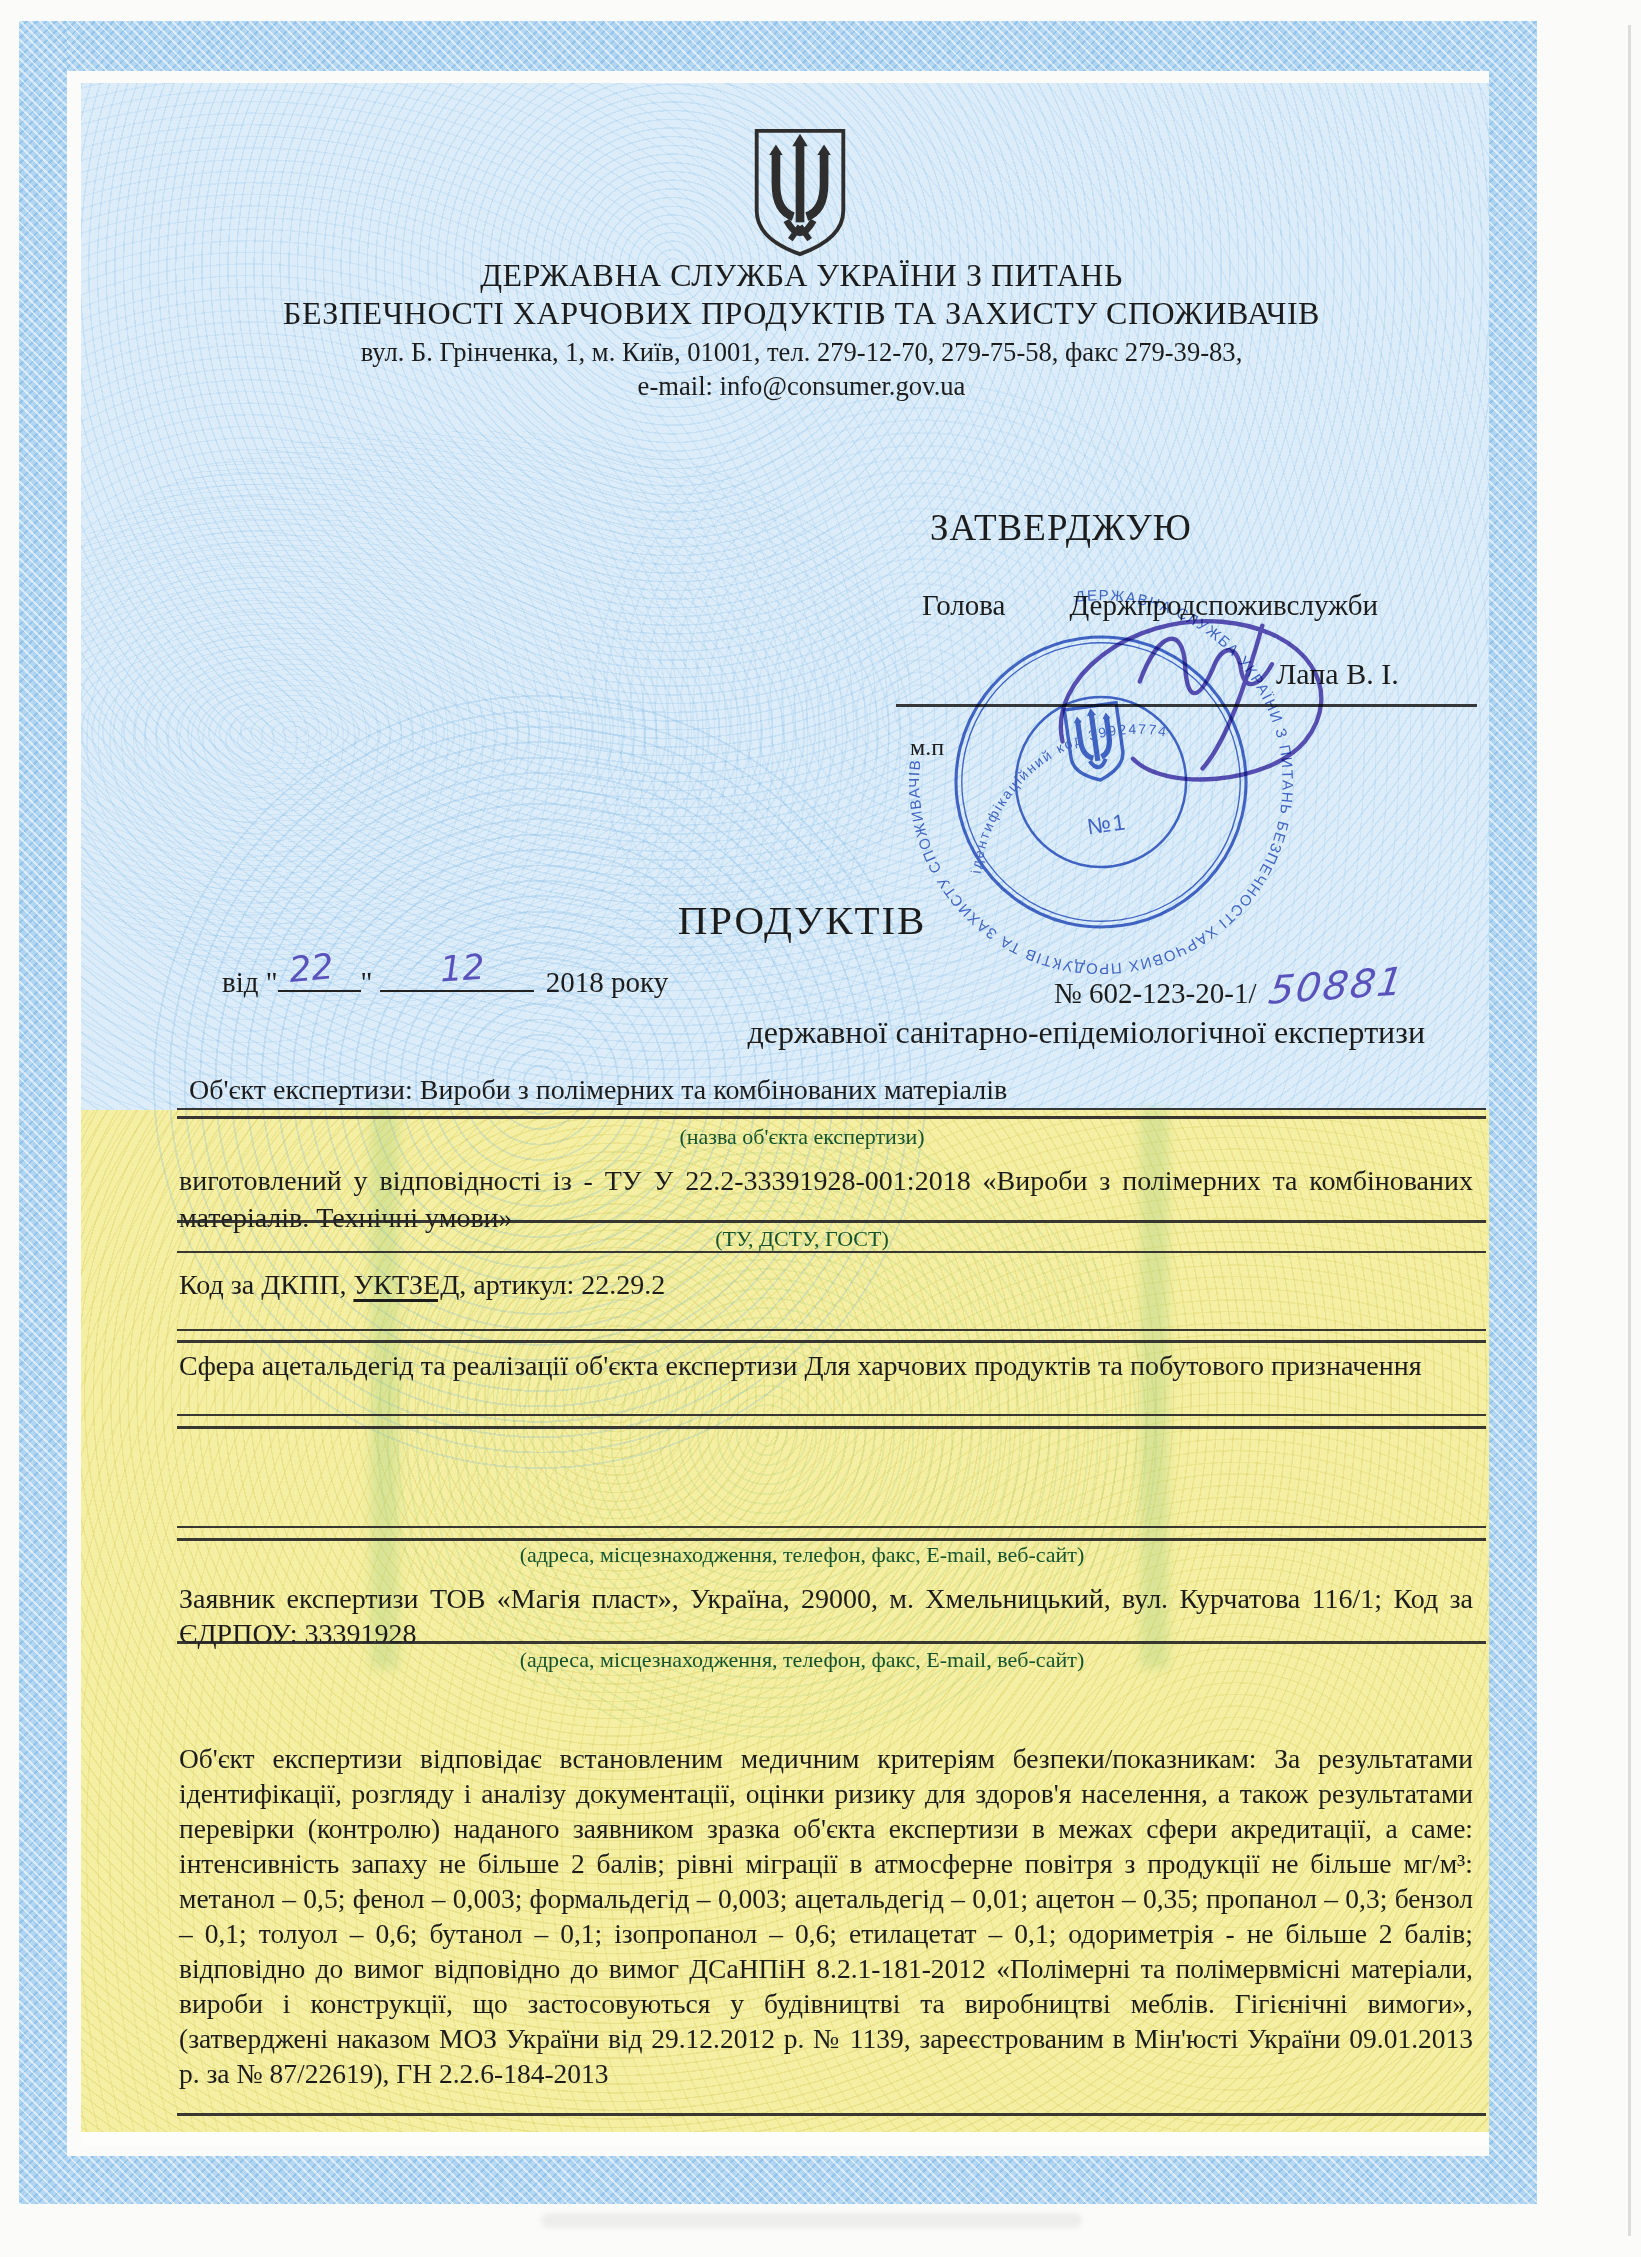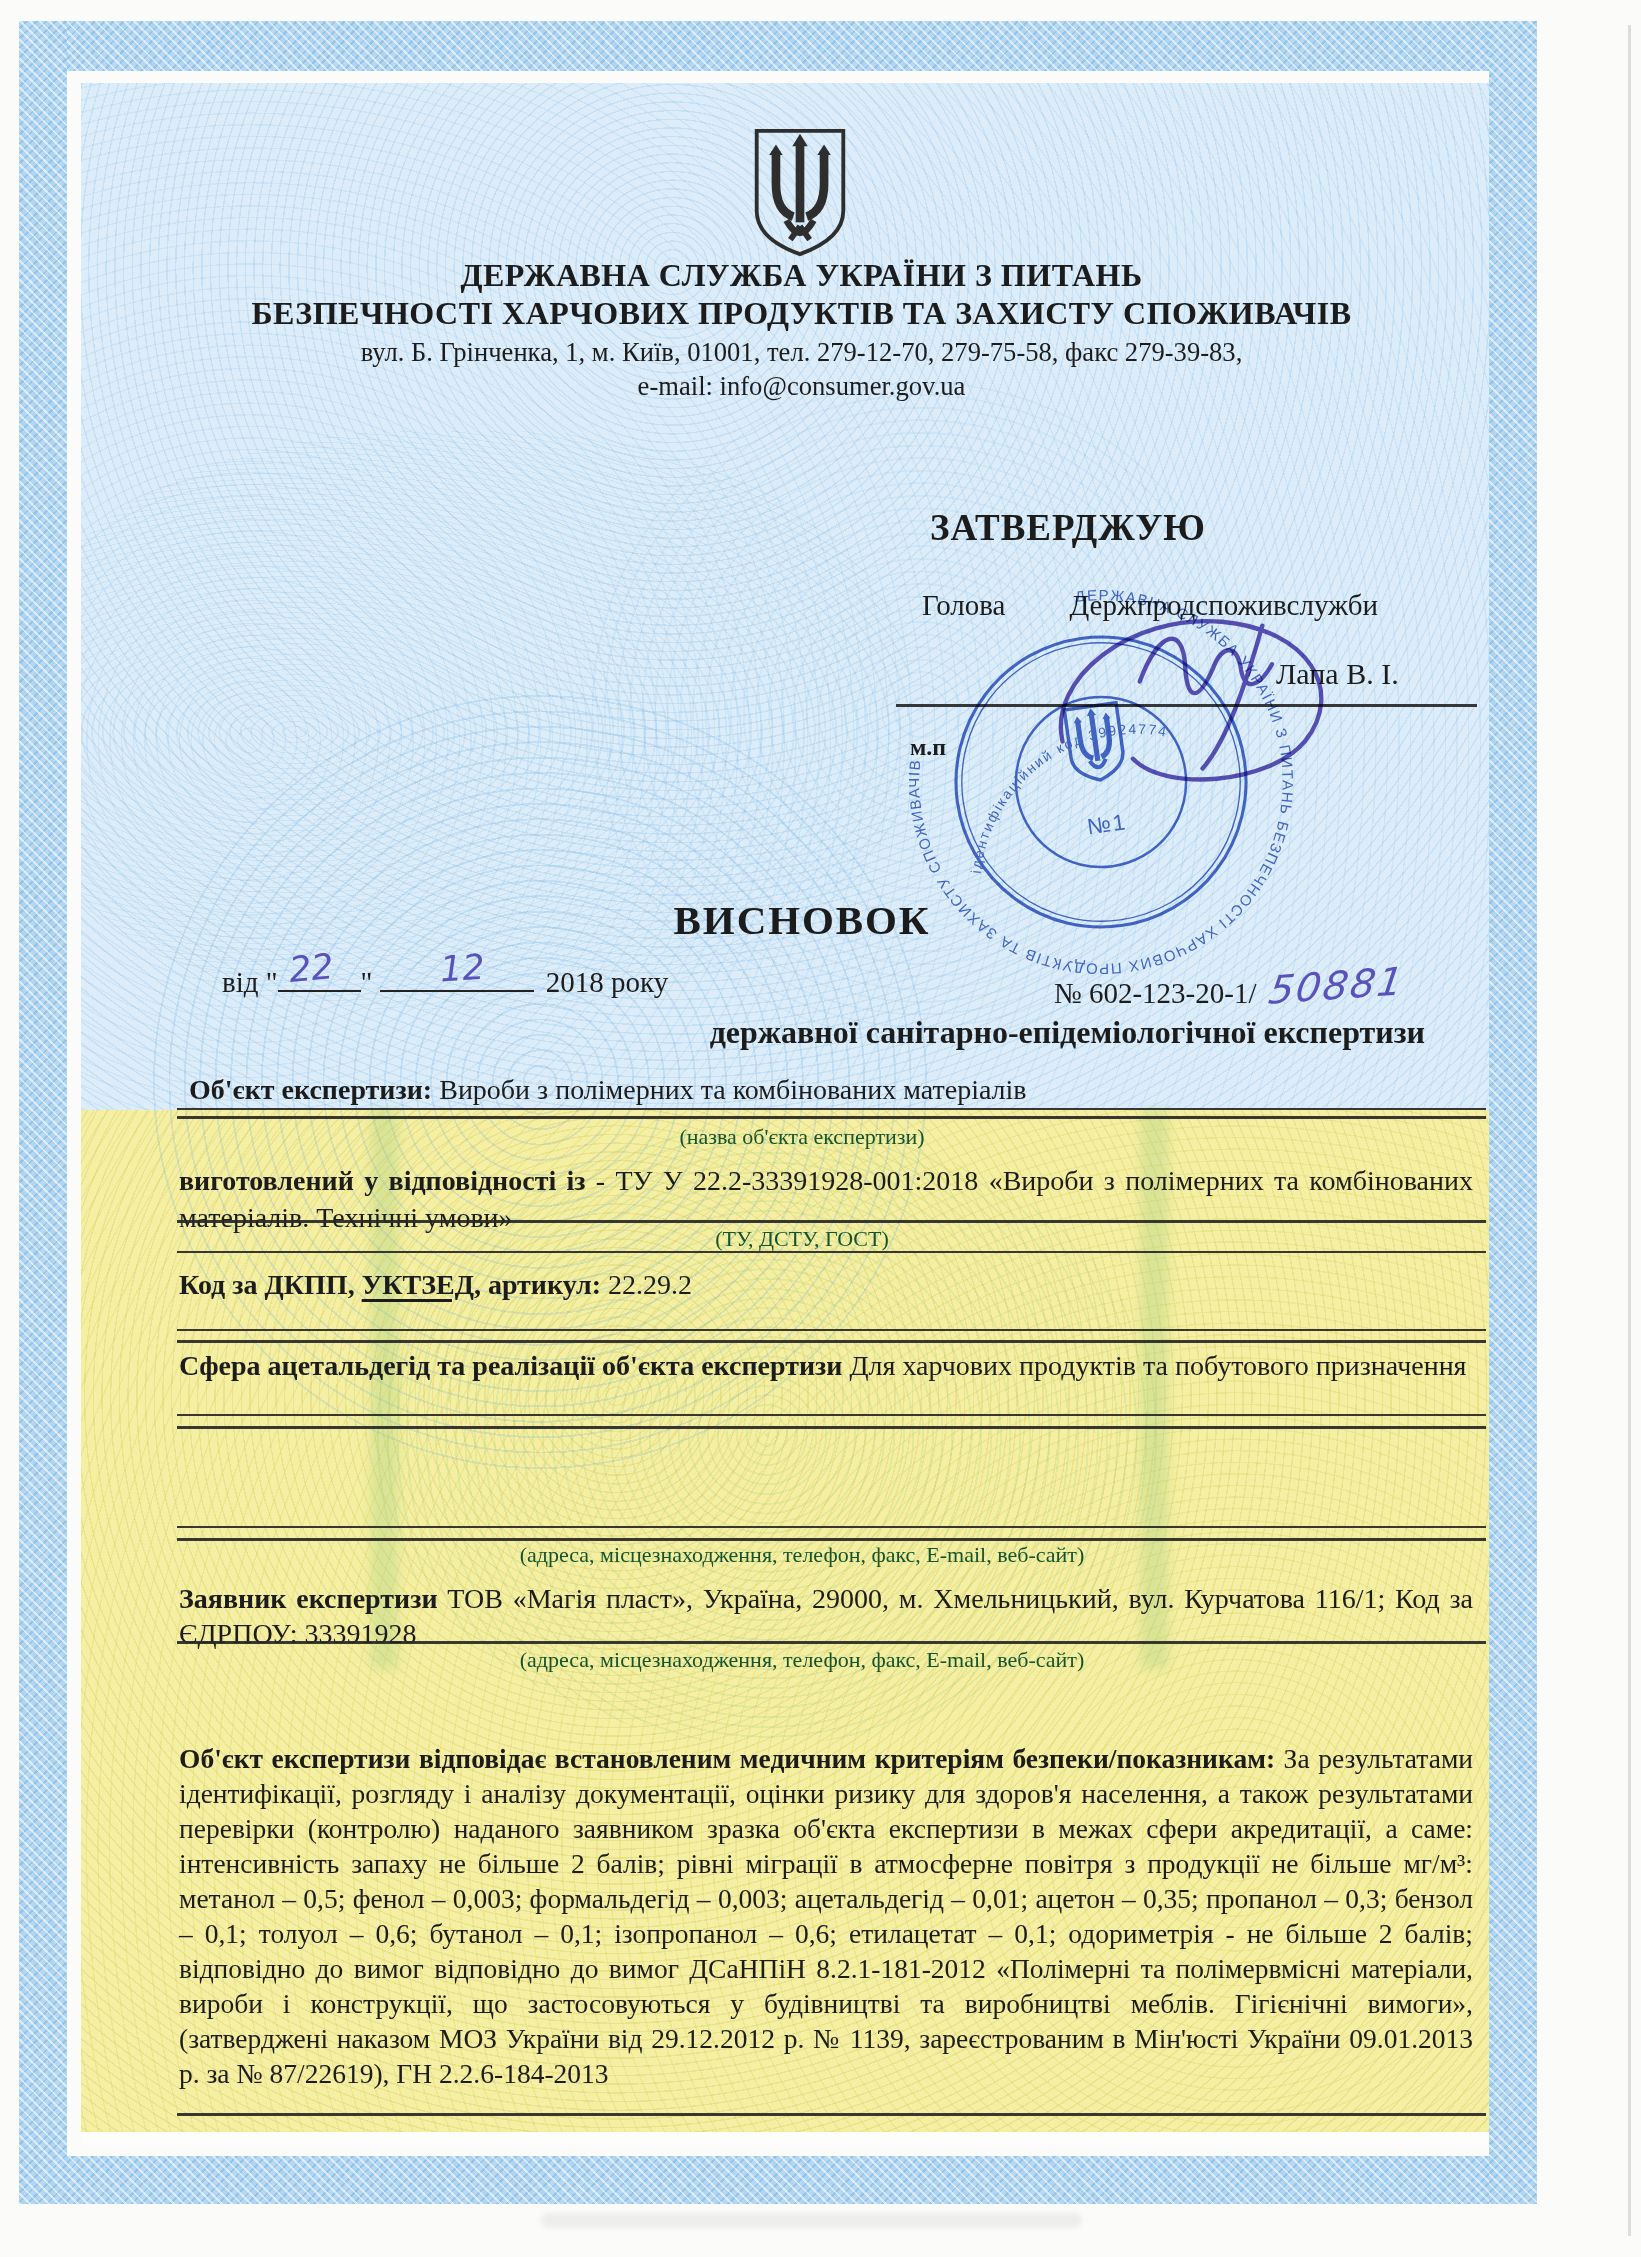--- a/index.html
+++ b/index.html
@@ -37,21 +37,21 @@
   .wm-rings2 { left:502px; top:290px; width:676px; height:676px; opacity:.6;
     background:repeating-radial-gradient(circle, rgba(118,178,226,.20) 0 1.9px, transparent 1.9px 12.6px); }
   .wm-net { left:-77px; top:348px; width:908px; height:579px; border-radius:45%;
     background:repeating-radial-gradient(ellipse at 32% 52%, rgba(122,180,228,.17) 0 1.9px, transparent 1.9px 10.6px); }
   .wm-green { left:290px; top:1043px; width:792px; height:618px;
     background:repeating-radial-gradient(circle, rgba(140,196,112,.17) 0 1.9px, transparent 1.9px 9.7px); }
   .wm-green-stripe { position:absolute; width:27px; height:560px; background:rgba(150,200,120,.28); filter:blur(4.8px); }
 
   
   .abs { position:absolute; }
-  .b { font-weight:bold; }
+  .b { font-weight:normal; }
   .center-block { text-align:center; }
   .rule { position:absolute; background:#272727; opacity:.92; }
   .caption { position:absolute; left:179px; width:1246px; text-align:center;
              font-size:22px; color:#14532d; }
   .field { font-size:28px; line-height:35px; text-align:justify; }
   .hand { font-family:"DejaVu Sans", sans-serif; font-style:italic; color:#5a52bb; }
 
   .stamp-svg { position:absolute; left:898px; top:579px; mix-blend-mode:multiply; opacity:.92;
                transform:rotate(-8deg); }
   .sig-svg { position:absolute; left:1019px; top:587px; mix-blend-mode:multiply; opacity:.95; }
@@ -145,21 +145,21 @@
   </svg>
 
   <svg class="sig-svg" width="367" height="222" viewBox="0 0 380 230">
     <g fill="none" stroke="#5a4bb0" stroke-width="4.5" stroke-linecap="round">
       <path d="M45,160 C30,95 115,28 210,36 C300,44 338,108 296,160 C258,205 150,212 118,178"></path>
       <path d="M125,98 C145,44 170,40 172,82 C174,118 185,120 201,84 C210,60 226,58 230,86 C234,110 250,102 262,80"></path>
       <path d="M252,40 C235,100 215,160 190,188"></path>
     </g>
   </svg>
 
-  <div class="abs center-block b" style="left:179px; top:896px; width:1246px; font-size:41px; letter-spacing:1.9px;">ВИСНОВОК</div>
+  <div class="abs center-block b" style="left:179px; top:896px; width:1246px; font-size:41px; letter-spacing:1.9px;">ПРОДУКТІВ</div>
   <div class="abs center-block b" style="left:179px; top:1014px; width:1246px; font-size:32px;text-align:right;">державної санітарно-епідеміологічної експертизи</div>
 
   <div class="abs" style="left:222px; top:966px; font-size:29px; white-space:nowrap;">
     <span>від "</span><span style="display:inline-block; width:83px; border-bottom:2.9px solid #222; position:relative;"><span class="hand" style="position:absolute; left:11.6px; top:-42px; font-size:35px; transform:rotate(-5deg);">22</span></span><span>"</span><span style="display:inline-block; width:154px; border-bottom:2.9px solid #222; position:relative; margin-left:7.7px;"><span class="hand" style="position:absolute; left:60px; top:-42px; font-size:35px; transform:rotate(-3deg);">12</span></span><span style="margin-left:11.6px;">2018 року</span>
   </div>
 
   <div class="abs" style="left:1054px; top:967px; font-size:29px; white-space:nowrap;">
     <span>№ 602-123-20-1/</span><span class="hand" style="display:inline-block; font-size:39px; margin-left:13.5px; letter-spacing:1.9px;
       transform:skewX(-12deg) rotate(-4deg); position:relative; top:-3.9px;">50881</span>
   </div>

